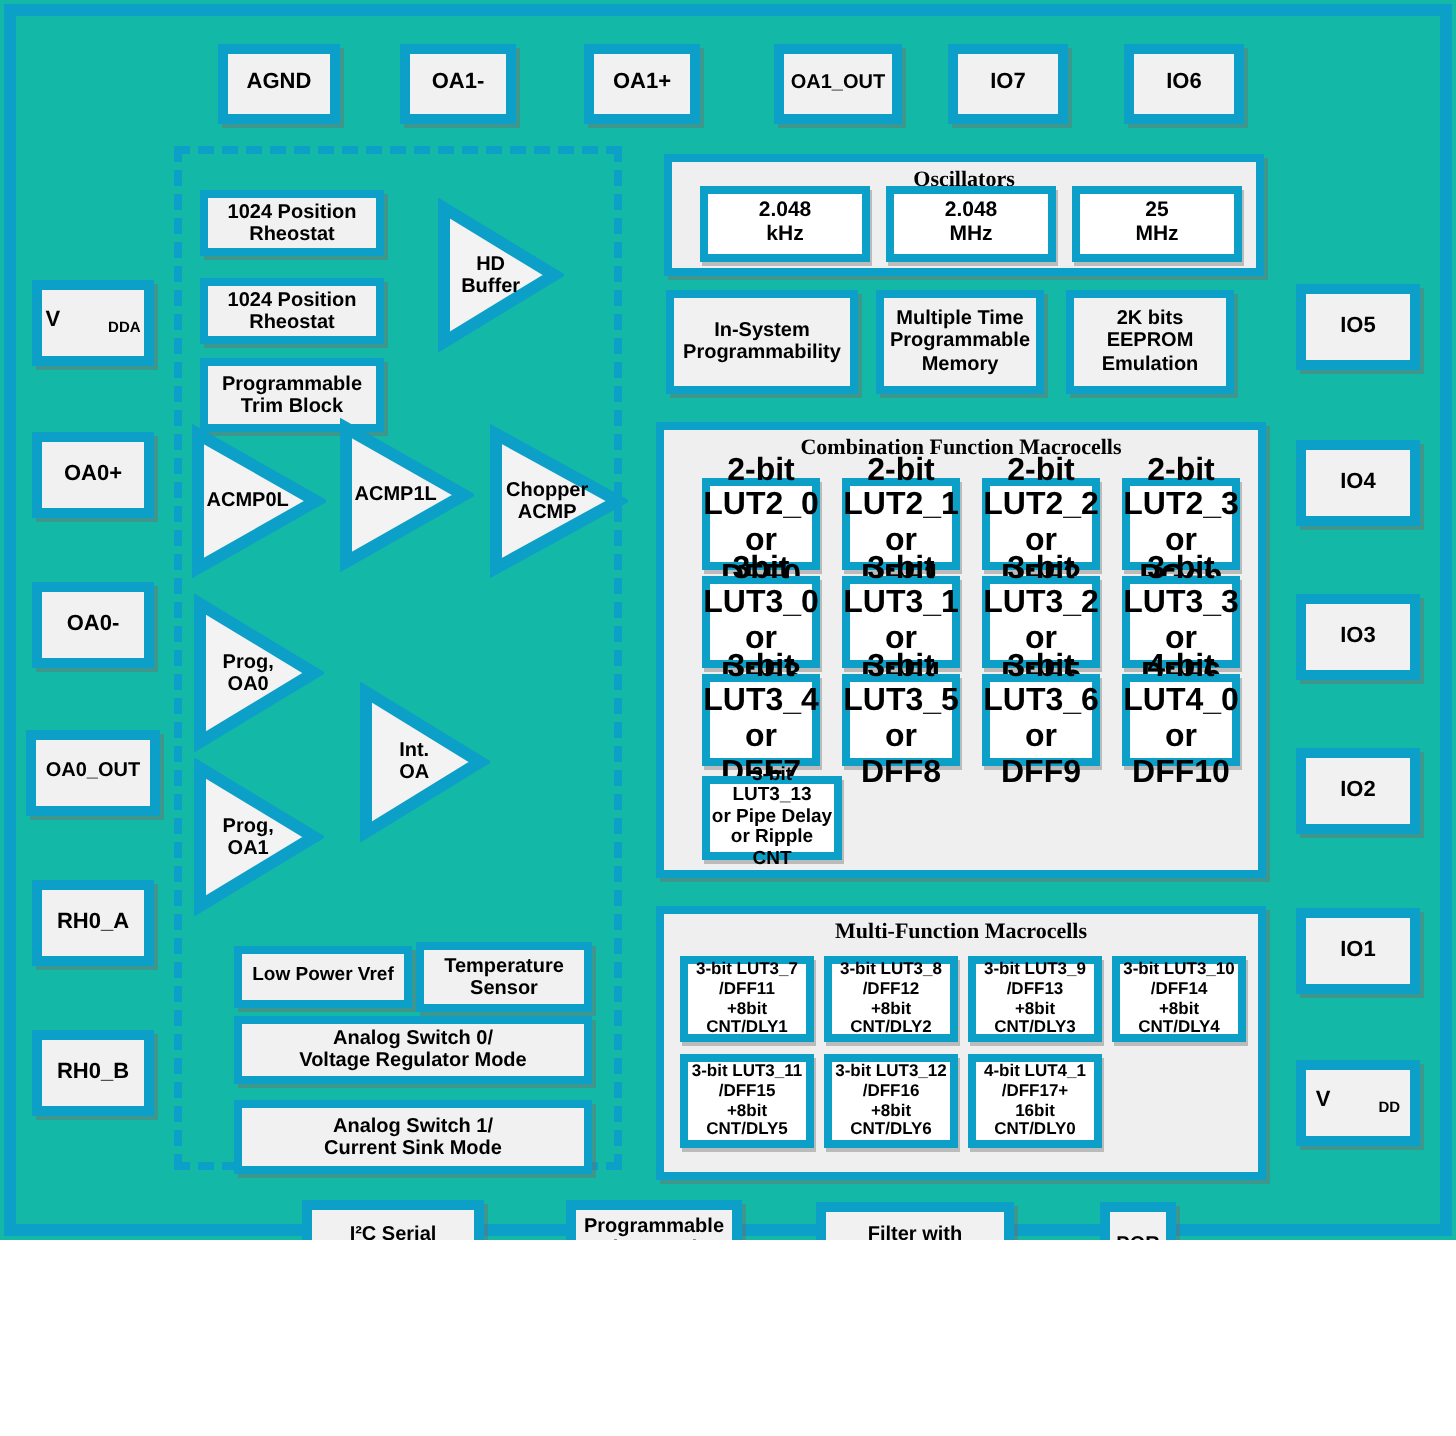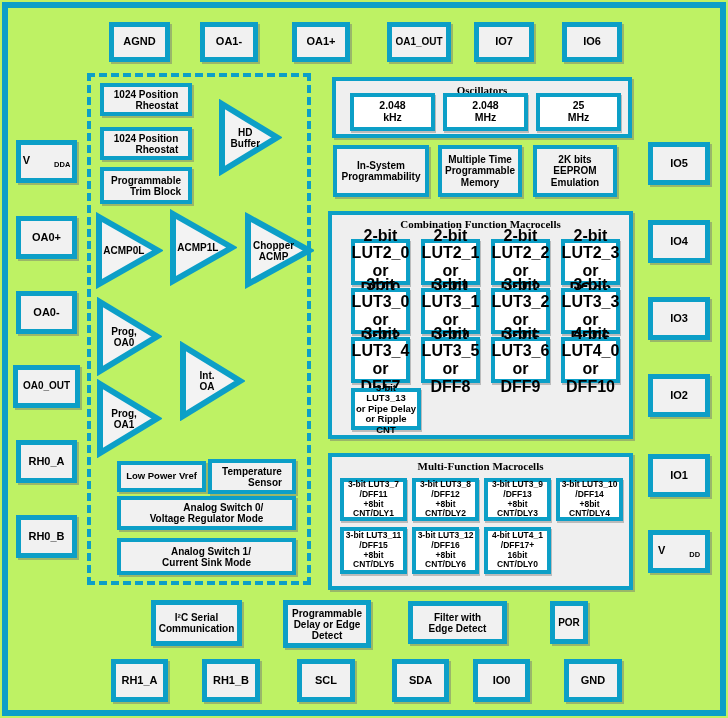--- a/index.html
+++ b/index.html
@@ -4,21 +4,21 @@
 <style>
   :root{
     --teal:#0C9FC7;
     --panel-bg:#EFEFEF;
     --pin-bg:#F1F1F1;
     --cell-bg:#FFFFFF;
     --shadow:2px 2px 0 rgba(110,110,110,.45);
   }
   html,body{margin:0;padding:0;background:#fff;}
   .stage{
-    position:relative;width:728px;height:718px;background:#bef264;
+    position:relative;width:728px;height:620px;background:#14b8a6;
     font-family:"Liberation Sans",sans-serif;font-weight:bold;color:#000;
     overflow:hidden;
   }
   .frame{position:absolute;inset:2px;border:6px solid var(--teal);}
   .pin{
     position:absolute;background:var(--pin-bg);border:5px solid var(--teal);
     box-sizing:border-box;display:flex;align-items:center;justify-content:center;
     font-size:11px;text-align:center;line-height:1.05;box-shadow:var(--shadow);
     white-space:pre-line;
   }
@@ -48,22 +48,23 @@
   .feature{
     position:absolute;background:var(--pin-bg);border:4px solid var(--teal);
     box-sizing:border-box;display:flex;align-items:center;justify-content:center;
     font-size:10px;text-align:center;line-height:1.12;box-shadow:var(--shadow);
     white-space:pre-line;
   }
   .dashed{position:absolute;left:87px;top:73px;width:224px;height:512px;border:4px dashed var(--teal);box-sizing:border-box;}
   .ablock{
     position:absolute;background:var(--pin-bg);border:4px solid var(--teal);
     box-sizing:border-box;display:flex;align-items:center;justify-content:center;
-    font-size:10px;text-align:right;line-height:1.1;box-shadow:var(--shadow);
-    white-space:pre-line;
+    font-size:10px;text-align:center;line-height:1.1;box-shadow:var(--shadow);
+    white-space:pre-line;
+    margin-top:12px;
   }
   .tri{position:absolute;}
   .tri svg{position:absolute;inset:0;width:100%;height:100%;}
   .tri-lbl{
     position:absolute;left:3px;top:0;bottom:0;width:76%;
     display:flex;align-items:center;justify-content:center;text-align:center;
     font-size:10px;line-height:1.1;white-space:pre-line;
   }
 </style>
 </head>

